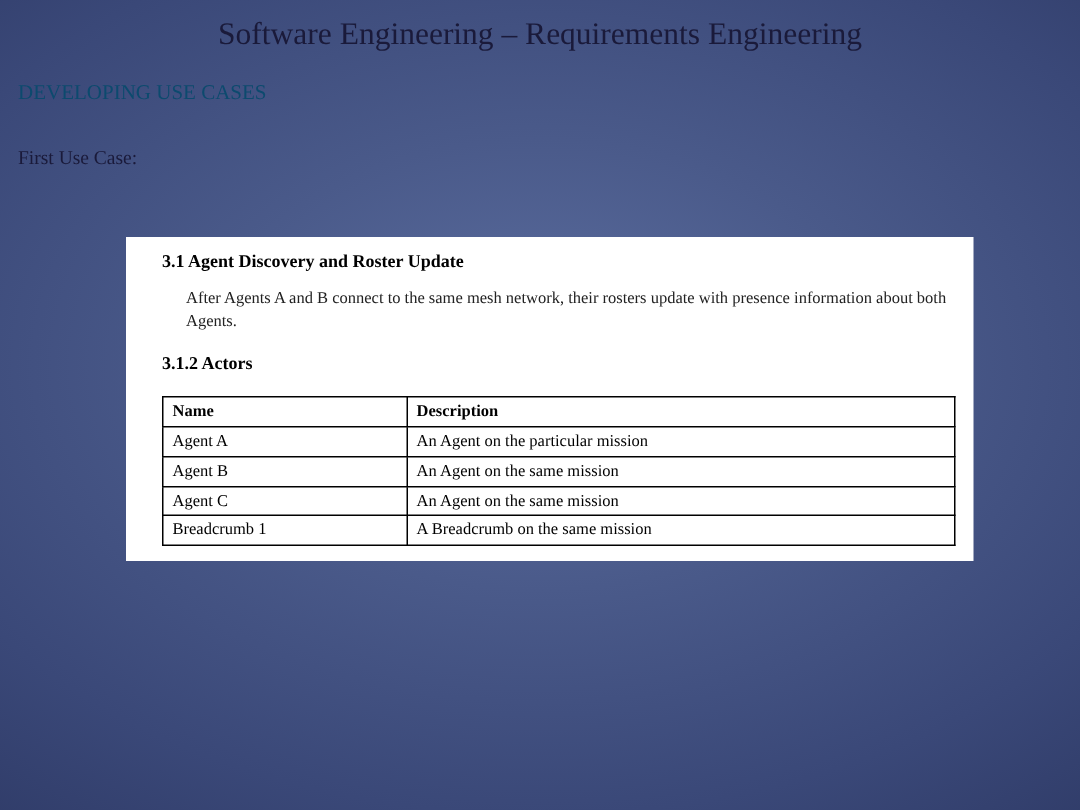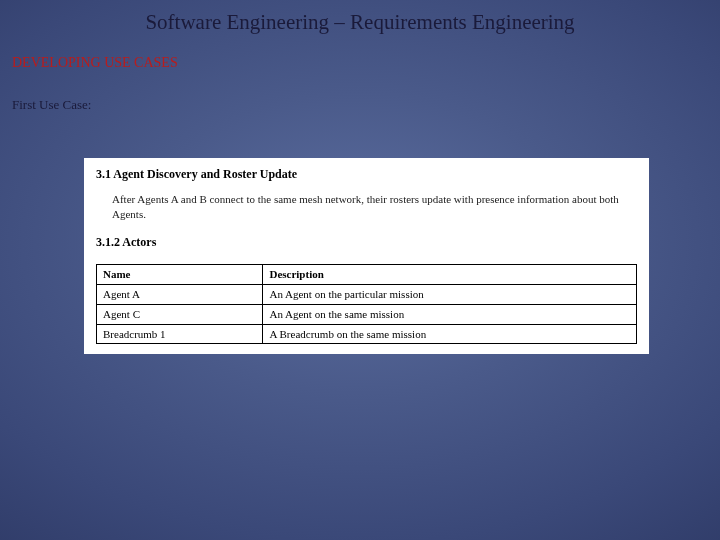--- a/index.html
+++ b/index.html
@@ -13,36 +13,36 @@
   .title {
     text-align: center;
     font-size: 21px;
     font-weight: 400;
     padding-top: 10px;
     color: #1a1a3a;
   }
   .section-heading {
     font-size: 14px;
     padding: 20px 0 0 12px;
-    color: #b91c1c;
+    color: #0c4a6e;
   }
   .sub-heading {
     font-size: 13px;
     padding: 26px 4px 0 12px;
     color: #1a1a3a;
   }
   .doc {
     position: absolute;
     left: 84px;
     top: 158px;
     width: 565px;
     background: #ffffff;
     font-family: "Times New Roman", Times, serif;
     color: #000000;
-    padding: 4px 12px 10px 12px;
+    padding: 4px 12px 10px 24px;
     font-size: 12px;
     line-height: 1.35;
     filter: blur(0.2px);
   }
   .doc .h1 {
     font-weight: 700;
     font-size: 12px;
     margin: 4px 0 10px 0;
   }
   .doc .h2 {
@@ -86,20 +86,24 @@
     <tbody>
         <tr>
       <th>Name</th>
       <th>Description</th>
     </tr>
     <tr>
       <td>Agent A</td>
       <td>An Agent on the particular mission</td>
     </tr>
     <tr>
+      <td>Agent B</td>
+      <td>An Agent on the same mission</td>
+    </tr>
+    <tr>
       <td>Agent C</td>
       <td>An Agent on the same mission</td>
     </tr>
     <tr>
       <td>Breadcrumb 1</td>
       <td>A Breadcrumb on the same mission</td>
     </tr>
   </tbody>
     </table>
 </div>

